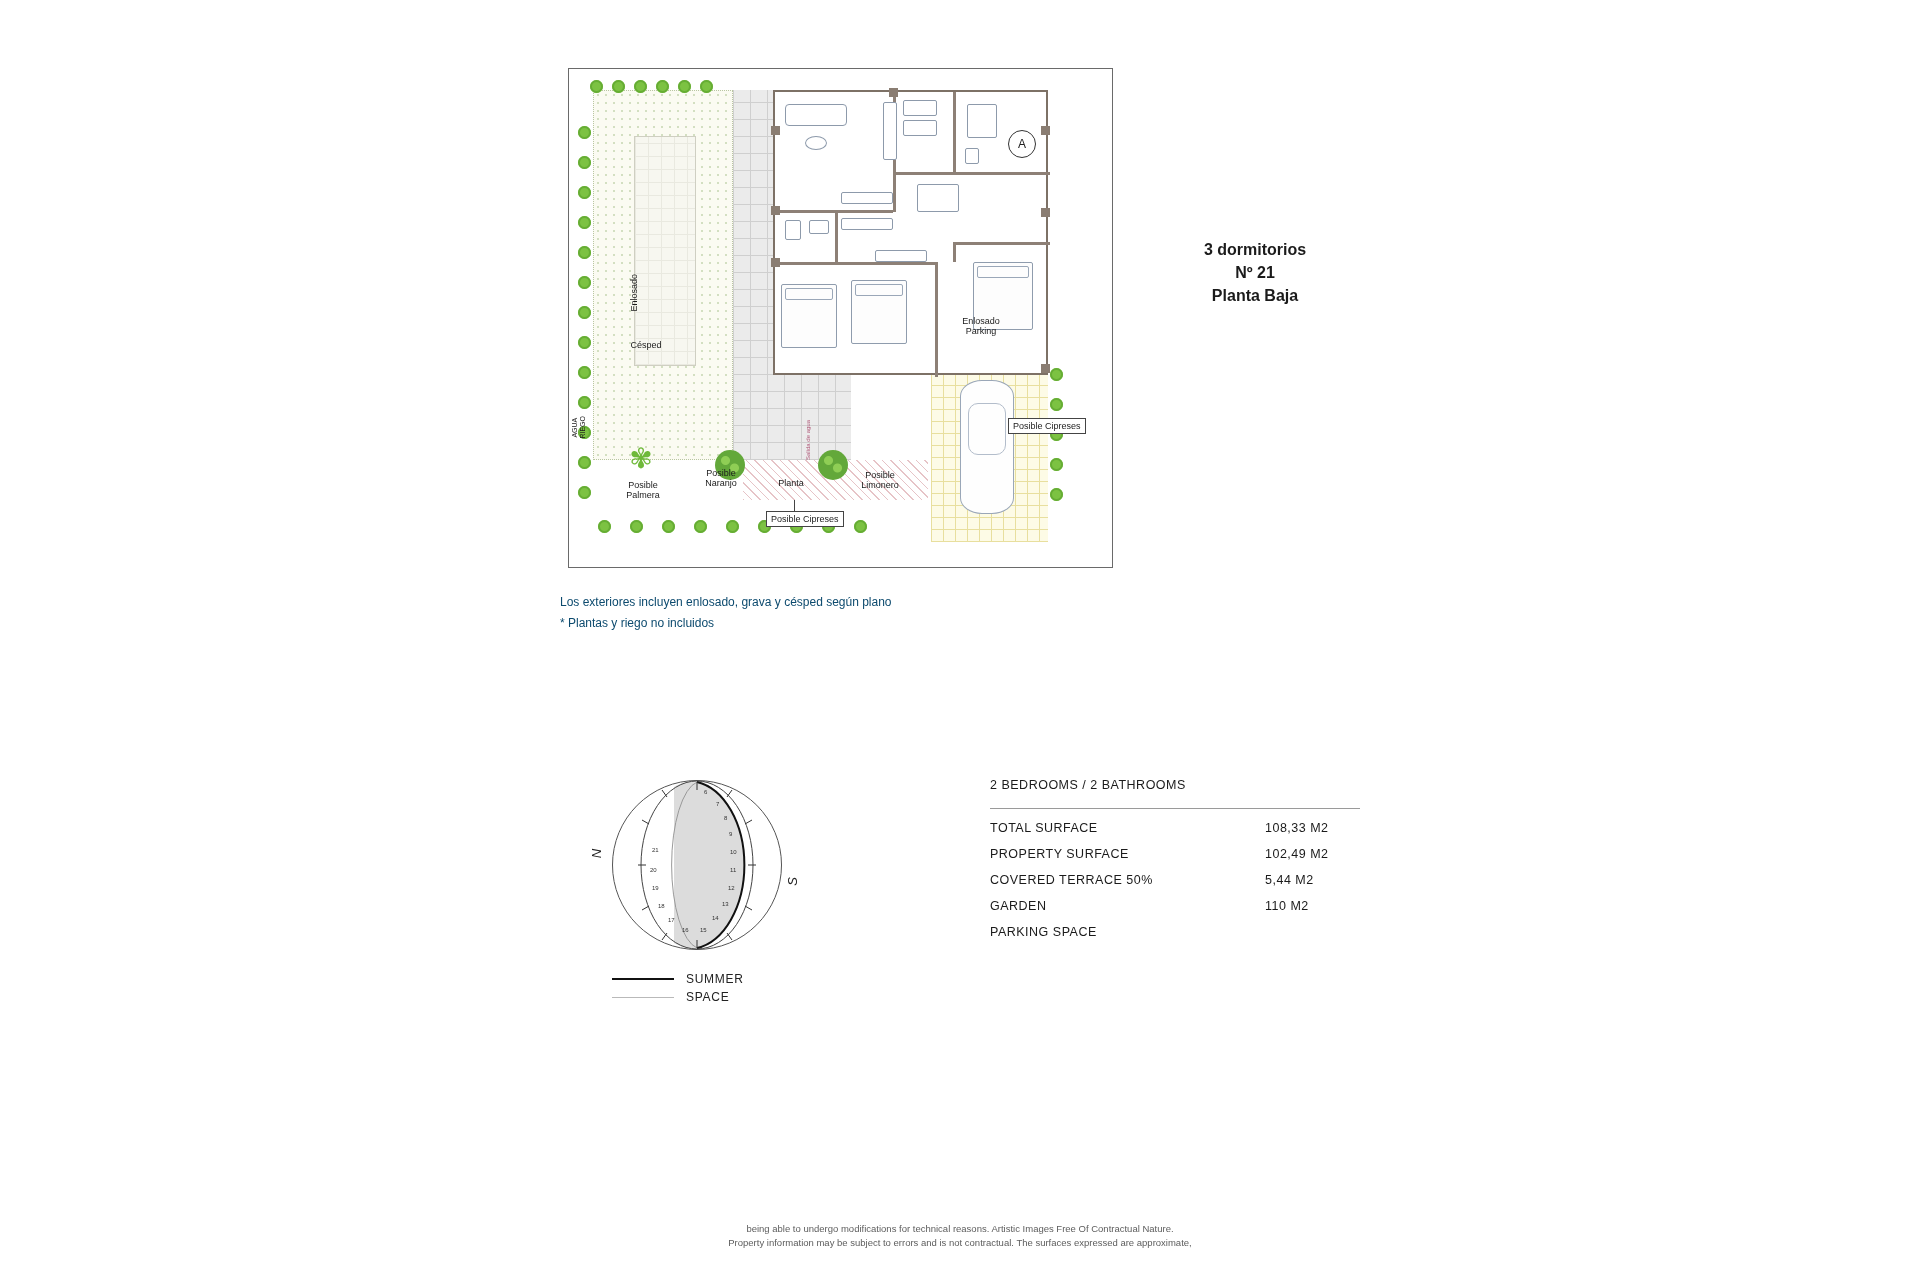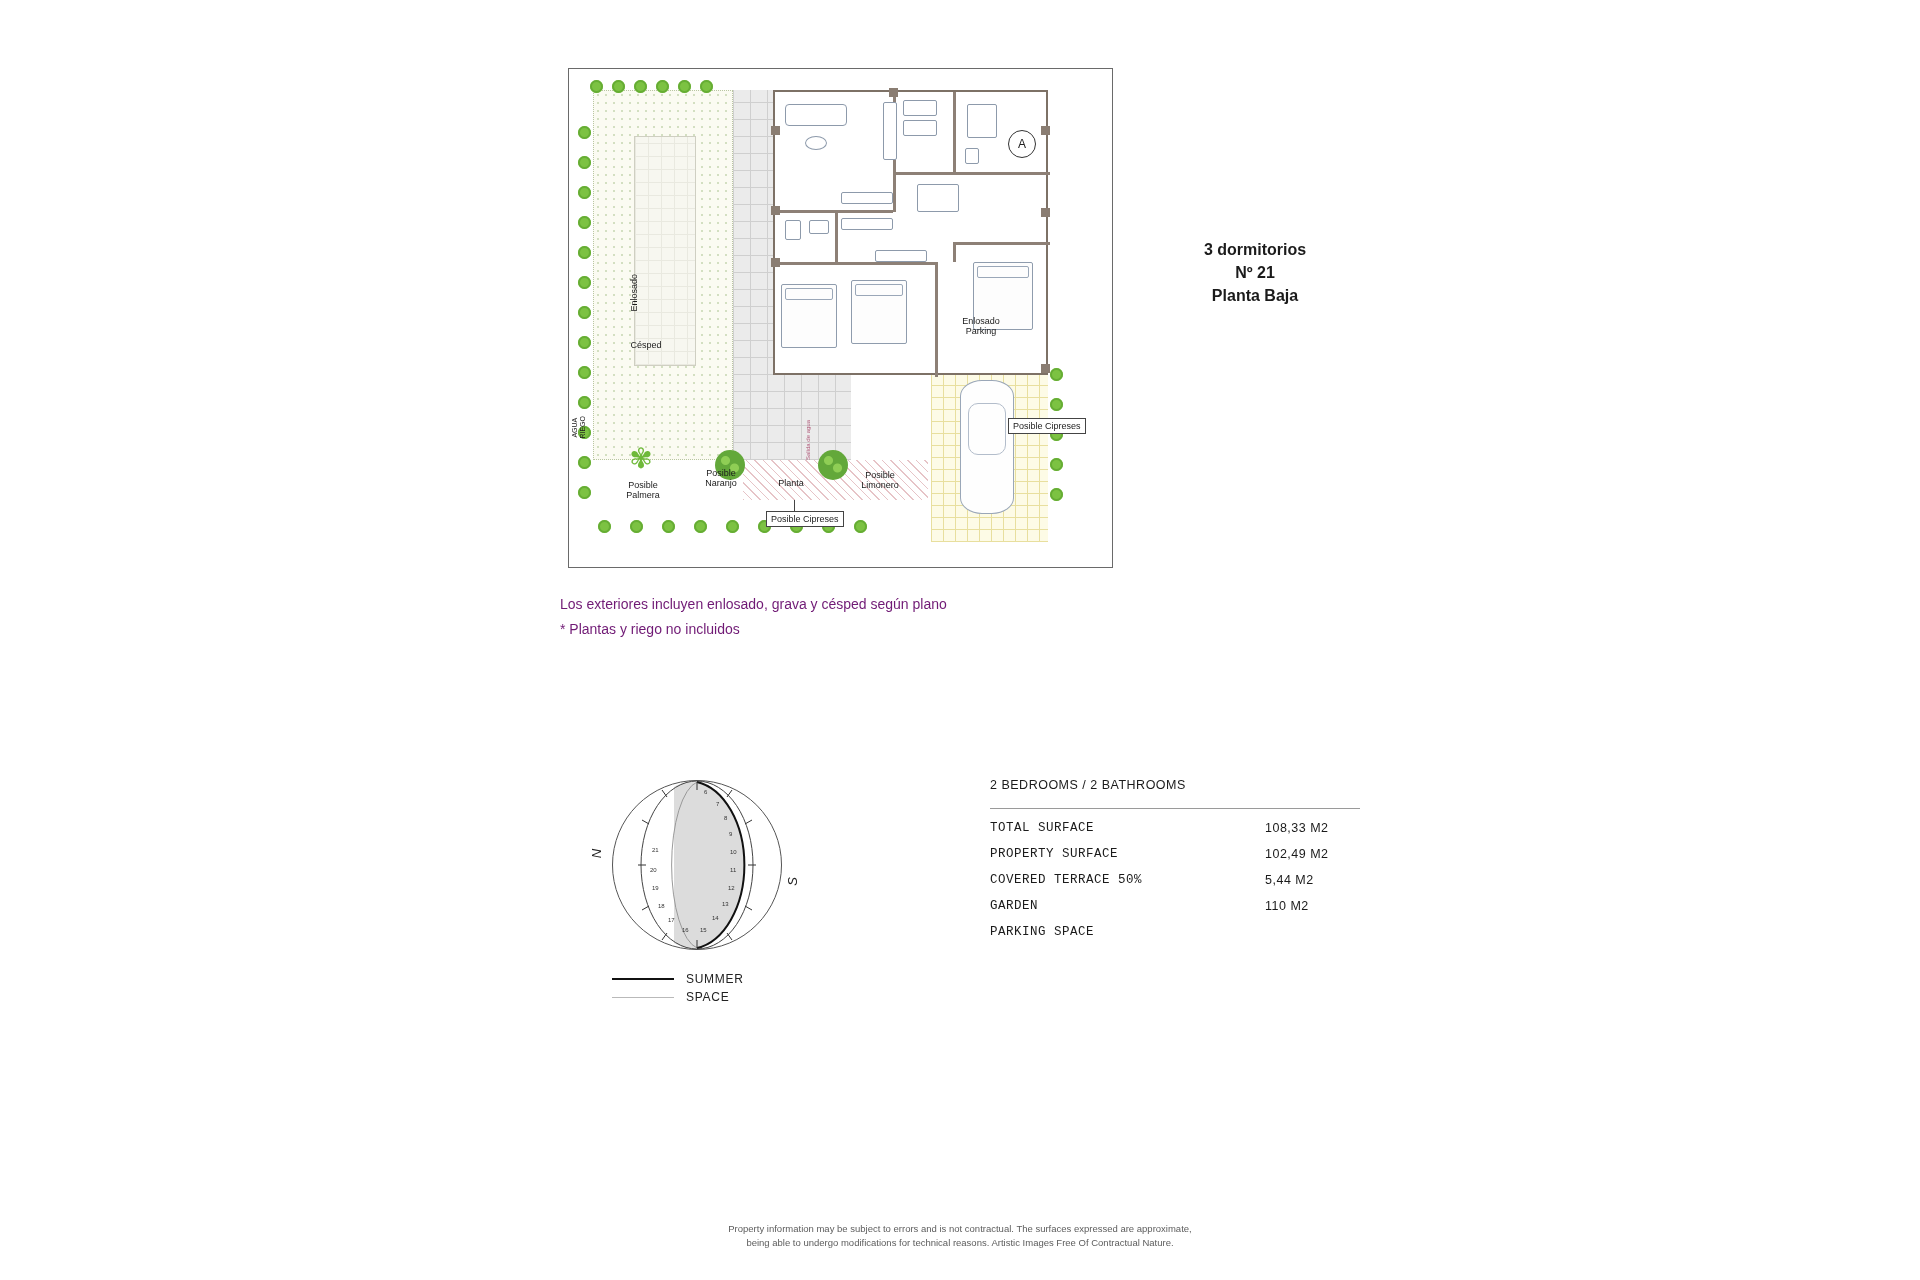--- a/index.html
+++ b/index.html
@@ -262,23 +262,23 @@
     line-height: 1.45;
     color: #1b1b1b;
     font-weight: bold;
   }
 
   
   .notes {
     position: absolute;
     left: 560px;
     top: 592px;
-    font-size: 14px;
+    font-size: 12px;
     line-height: 1.75;
-    color: #701a75;
+    color: #0c4a6e;
   }
   .notes .group { margin-bottom: 14px; }
 
   
   .sun-wrap {
     position: absolute;
     left: 592px;
     top: 770px;
     width: 260px;
     height: 250px;
@@ -347,21 +347,21 @@
   .specs-head {
     padding-bottom: 16px;
     border-bottom: 1px solid #9a9a9a;
     font-size: 12.5px;
     letter-spacing: .04em;
   }
   .spec-row {
     display: flex;
     padding-top: 12px;
   }
-  .spec-label { width: 275px; font-family: Liberation Mono, monospace; }
+  .spec-label { width: 275px; }
   .spec-value { flex: 1; }
 
   
   .footer {
     position: absolute;
     left: 0;
     right: 0;
     top: 1222px;
     text-align: center;
     font-size: 9.5px;
@@ -594,17 +594,17 @@
       <span class="spec-label">GARDEN</span>
       <span class="spec-value">110 M2</span>
     </div>
     <div class="spec-row">
       <span class="spec-label">PARKING SPACE</span>
       <span class="spec-value"></span>
     </div>
   </div>
 
   <div class="footer">
+    <div>being able to undergo modifications for technical reasons. Artistic Images Free Of Contractual Nature.</div>
     <div>Property information may be subject to errors and is not contractual. The surfaces expressed are approximate,</div>
-    <div>being able to undergo modifications for technical reasons. Artistic Images Free Of Contractual Nature.</div>
   </div>
 
 </div>
 
 </body></html>

